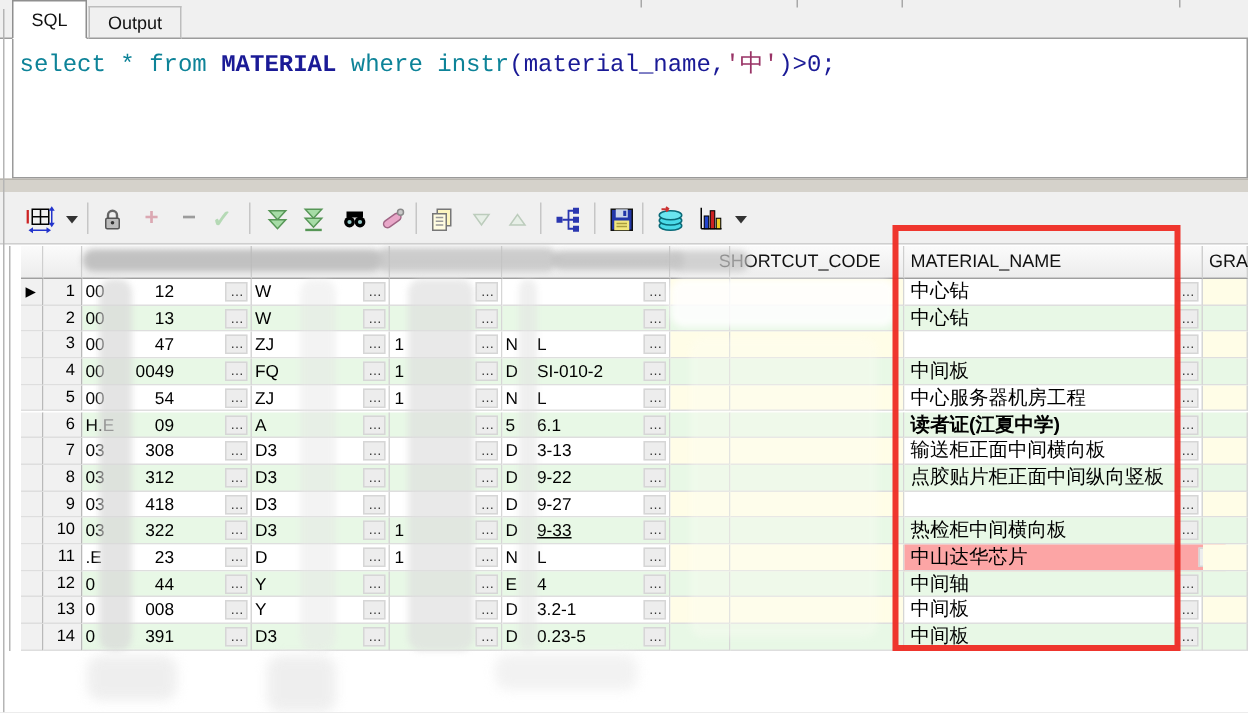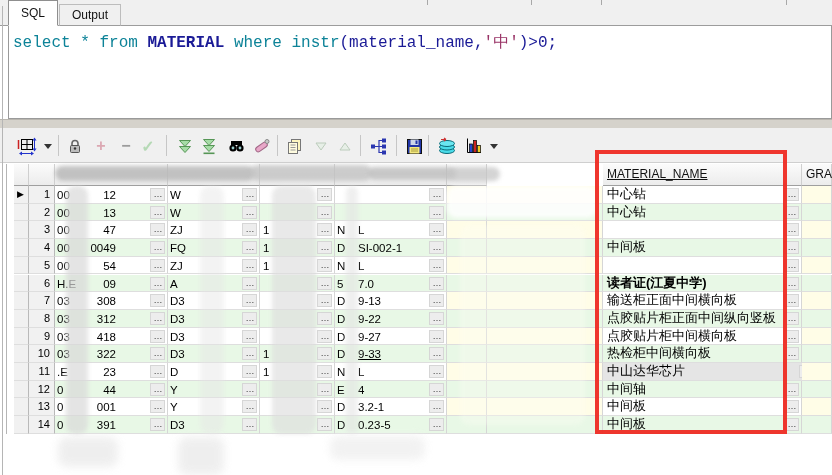--- a/index.html
+++ b/index.html
@@ -197,21 +197,24 @@
 
   <div class="grid" id="grid">
       <div class="hrow">
         <div class="hcell" style="left: 0px; width: 15px;"></div>
         <div class="hcell" style="left: 15px; width: 26px;"></div>
         <div class="hcell" style="left: 41px; width: 113px;"><span style="padding-left: 4px;"></span></div>
         <div class="hcell" style="left: 154px; width: 92px;"><span style="padding-left: 4px;"></span></div>
         <div class="hcell" style="left: 246px; width: 75px;"><span style="padding-left: 4px;"></span></div>
         <div class="hcell" style="left: 321px; width: 112px;"><span style="padding-left: 4px;"></span></div>
         <div class="hcell" style="left: 433px; width: 40px;"><span style="padding-left: 4px;"></span></div>
-        <div class="hcell" style="left: 589px; width: 199px; text-decoration: underline;"><span style="padding-left: 4px;">MATERIAL_NAME</span></div>
+        <div class="hcell" style="left: 473px; width: 116px;">
+          <span style="position: absolute; right: 15px;">SHORTCUT_CODE</span>
+        </div>
+        <div class="hcell" style="left: 589px; width: 199px;"><span style="padding-left: 4px;">MATERIAL_NAME</span></div>
         <div class="hcell" style="left: 788px; width: 30px;"><span style="padding-left: 4px;">GRAM</span></div>
       </div>
       <div class="row" style="top: 22px;">
         <div class="cell gray rowind" style="left: 0px; width: 15px;">▶</div>
         <div class="cell gray rownum" style="left: 15px; width: 26px;">1</div>
         <div class="cell" style="left: 41px; width: 113px; background: rgb(255, 255, 255);">
           <span class="frag" style="left: 2px;">00</span>
           <span class="frag" style="right: 51px;">12</span>
           <span class="ell">…</span>
         </div>
@@ -304,21 +307,21 @@
         <div class="cell" style="left: 154px; width: 92px; background: rgb(232, 248, 230);">
           <span class="frag" style="left: 2px;">FQ</span>
           <span class="ell">…</span>
         </div>
         <div class="cell" style="left: 246px; width: 75px; background: rgb(232, 248, 230);">
           <span class="frag" style="left: 3px;">1</span>
           <span class="ell">…</span>
         </div>
         <div class="cell" style="left: 321px; width: 112px; background: rgb(232, 248, 230);">
           <span class="frag" style="left: 2px;">D</span>
-          <span class="frag" style="left: 23px;">SI-002-1</span>
+          <span class="frag" style="left: 23px;">SI-010-2</span>
           <span class="ell">…</span>
         </div>
         <div class="cell" style="left: 433px; width: 40px; background: rgb(232, 248, 230);"></div>
         <div class="cell" style="left: 473px; width: 116px; background: rgb(232, 248, 230);"></div>
         <div class="cell" style="left: 589px; width: 199px; background: rgb(232, 248, 230);">
           <span class="frag cname" style="left: 4px; top: 0px;">中间板</span>
           <span class="ell">…</span>
         </div>
         <div class="cell" style="left: 788px; width: 30px; background: rgb(232, 248, 230);"></div>
       </div>
@@ -339,20 +342,21 @@
           <span class="ell">…</span>
         </div>
         <div class="cell" style="left: 321px; width: 112px; background: rgb(255, 255, 255);">
           <span class="frag" style="left: 2px;">N</span>
           <span class="frag" style="left: 23px;">L</span>
           <span class="ell">…</span>
         </div>
         <div class="cell" style="left: 433px; width: 40px; background: rgb(255, 253, 231);"></div>
         <div class="cell" style="left: 473px; width: 116px; background: rgb(255, 253, 231);"></div>
         <div class="cell" style="left: 589px; width: 199px; background: rgb(255, 255, 255);">
+          <span class="frag cname" style="left: 4px; top: 0px;">中心服务器机房工程</span>
           <span class="ell">…</span>
         </div>
         <div class="cell" style="left: 788px; width: 30px; background: rgb(255, 253, 231);"></div>
       </div>
       <div class="row" style="top: 110.5px;">
         <div class="cell gray rowind" style="left: 0px; width: 15px;"></div>
         <div class="cell gray rownum" style="left: 15px; width: 26px;">6</div>
         <div class="cell" style="left: 41px; width: 113px; background: rgb(232, 248, 230);">
           <span class="frag" style="left: 2px;">H.E</span>
           <span class="frag" style="right: 51px;">09</span>
@@ -361,21 +365,21 @@
         <div class="cell" style="left: 154px; width: 92px; background: rgb(232, 248, 230);">
           <span class="frag" style="left: 2px;">A</span>
           <span class="ell">…</span>
         </div>
         <div class="cell" style="left: 246px; width: 75px; background: rgb(232, 248, 230);">
           <span class="frag" style="left: 3px;"></span>
           <span class="ell">…</span>
         </div>
         <div class="cell" style="left: 321px; width: 112px; background: rgb(232, 248, 230);">
           <span class="frag" style="left: 2px;">5</span>
-          <span class="frag" style="left: 23px;">7.0</span>
+          <span class="frag" style="left: 23px;">6.1</span>
           <span class="ell">…</span>
         </div>
         <div class="cell" style="left: 433px; width: 40px; background: rgb(232, 248, 230);"></div>
         <div class="cell" style="left: 473px; width: 116px; background: rgb(232, 248, 230);"></div>
         <div class="cell" style="left: 589px; width: 199px; background: rgb(232, 248, 230);">
           <span class="frag cname" style="left: 4px; top: 0px; font-weight: bold;">读者证(江夏中学)</span>
           <span class="ell">…</span>
         </div>
         <div class="cell" style="left: 788px; width: 30px; background: rgb(232, 248, 230);"></div>
       </div>
@@ -390,21 +394,21 @@
         <div class="cell" style="left: 154px; width: 92px; background: rgb(255, 255, 255);">
           <span class="frag" style="left: 2px;">D3</span>
           <span class="ell">…</span>
         </div>
         <div class="cell" style="left: 246px; width: 75px; background: rgb(255, 255, 255);">
           <span class="frag" style="left: 3px;"></span>
           <span class="ell">…</span>
         </div>
         <div class="cell" style="left: 321px; width: 112px; background: rgb(255, 255, 255);">
           <span class="frag" style="left: 2px;">D</span>
-          <span class="frag" style="left: 23px;">9-13</span>
+          <span class="frag" style="left: 23px;">3-13</span>
           <span class="ell">…</span>
         </div>
         <div class="cell" style="left: 433px; width: 40px; background: rgb(255, 253, 231);"></div>
         <div class="cell" style="left: 473px; width: 116px; background: rgb(255, 253, 231);"></div>
         <div class="cell" style="left: 589px; width: 199px; background: rgb(255, 255, 255);">
           <span class="frag cname" style="left: 4px; top: 0px;">输送柜正面中间横向板</span>
           <span class="ell">…</span>
         </div>
         <div class="cell" style="left: 788px; width: 30px; background: rgb(255, 253, 231);"></div>
       </div>
@@ -454,21 +458,20 @@
           <span class="ell">…</span>
         </div>
         <div class="cell" style="left: 321px; width: 112px; background: rgb(255, 255, 255);">
           <span class="frag" style="left: 2px;">D</span>
           <span class="frag" style="left: 23px;">9-27</span>
           <span class="ell">…</span>
         </div>
         <div class="cell" style="left: 433px; width: 40px; background: rgb(255, 253, 231);"></div>
         <div class="cell" style="left: 473px; width: 116px; background: rgb(255, 253, 231);"></div>
         <div class="cell" style="left: 589px; width: 199px; background: rgb(255, 255, 255);">
-          <span class="frag cname" style="left: 4px; top: 0px;">点胶贴片柜中间横向板</span>
           <span class="ell">…</span>
         </div>
         <div class="cell" style="left: 788px; width: 30px; background: rgb(255, 253, 231);"></div>
       </div>
       <div class="row" style="top: 181.3px;">
         <div class="cell gray rowind" style="left: 0px; width: 15px;"></div>
         <div class="cell gray rownum" style="left: 15px; width: 26px;">10</div>
         <div class="cell" style="left: 41px; width: 113px; background: rgb(232, 248, 230);">
           <span class="frag" style="left: 2px;">03</span>
           <span class="frag" style="right: 51px;">322</span>
@@ -511,21 +514,21 @@
           <span class="frag" style="left: 3px;">1</span>
           <span class="ell">…</span>
         </div>
         <div class="cell" style="left: 321px; width: 112px; background: rgb(255, 255, 255);">
           <span class="frag" style="left: 2px;">N</span>
           <span class="frag" style="left: 23px;">L</span>
           <span class="ell">…</span>
         </div>
         <div class="cell" style="left: 433px; width: 40px; background: rgb(255, 253, 231);"></div>
         <div class="cell" style="left: 473px; width: 116px; background: rgb(255, 253, 231);"></div>
-        <div class="cell" style="left: 589px; width: 214px; background: #e5e5e5;">
+        <div class="cell" style="left: 589px; width: 214px; background: #fca5a5;">
           <span class="frag cname" style="left: 4px; top: 0px;">中山达华芯片</span>
           <span class="ell">…</span>
         </div>
         <div class="cell" style="left: 788px; width: 30px; background: rgb(255, 253, 231);"></div>
       </div>
       <div class="row" style="top: 216.7px;">
         <div class="cell gray rowind" style="left: 0px; width: 15px;"></div>
         <div class="cell gray rownum" style="left: 15px; width: 26px;">12</div>
         <div class="cell" style="left: 41px; width: 113px; background: rgb(232, 248, 230);">
           <span class="frag" style="left: 2px;">0</span>
@@ -551,21 +554,21 @@
           <span class="frag cname" style="left: 4px; top: 0px;">中间轴</span>
           <span class="ell">…</span>
         </div>
         <div class="cell" style="left: 788px; width: 30px; background: rgb(232, 248, 230);"></div>
       </div>
       <div class="row" style="top: 234.4px;">
         <div class="cell gray rowind" style="left: 0px; width: 15px;"></div>
         <div class="cell gray rownum" style="left: 15px; width: 26px;">13</div>
         <div class="cell" style="left: 41px; width: 113px; background: rgb(255, 255, 255);">
           <span class="frag" style="left: 2px;">0</span>
-          <span class="frag" style="right: 51px;">001</span>
+          <span class="frag" style="right: 51px;">008</span>
           <span class="ell">…</span>
         </div>
         <div class="cell" style="left: 154px; width: 92px; background: rgb(255, 255, 255);">
           <span class="frag" style="left: 2px;">Y</span>
           <span class="ell">…</span>
         </div>
         <div class="cell" style="left: 246px; width: 75px; background: rgb(255, 255, 255);">
           <span class="frag" style="left: 3px;"></span>
           <span class="ell">…</span>
         </div>

